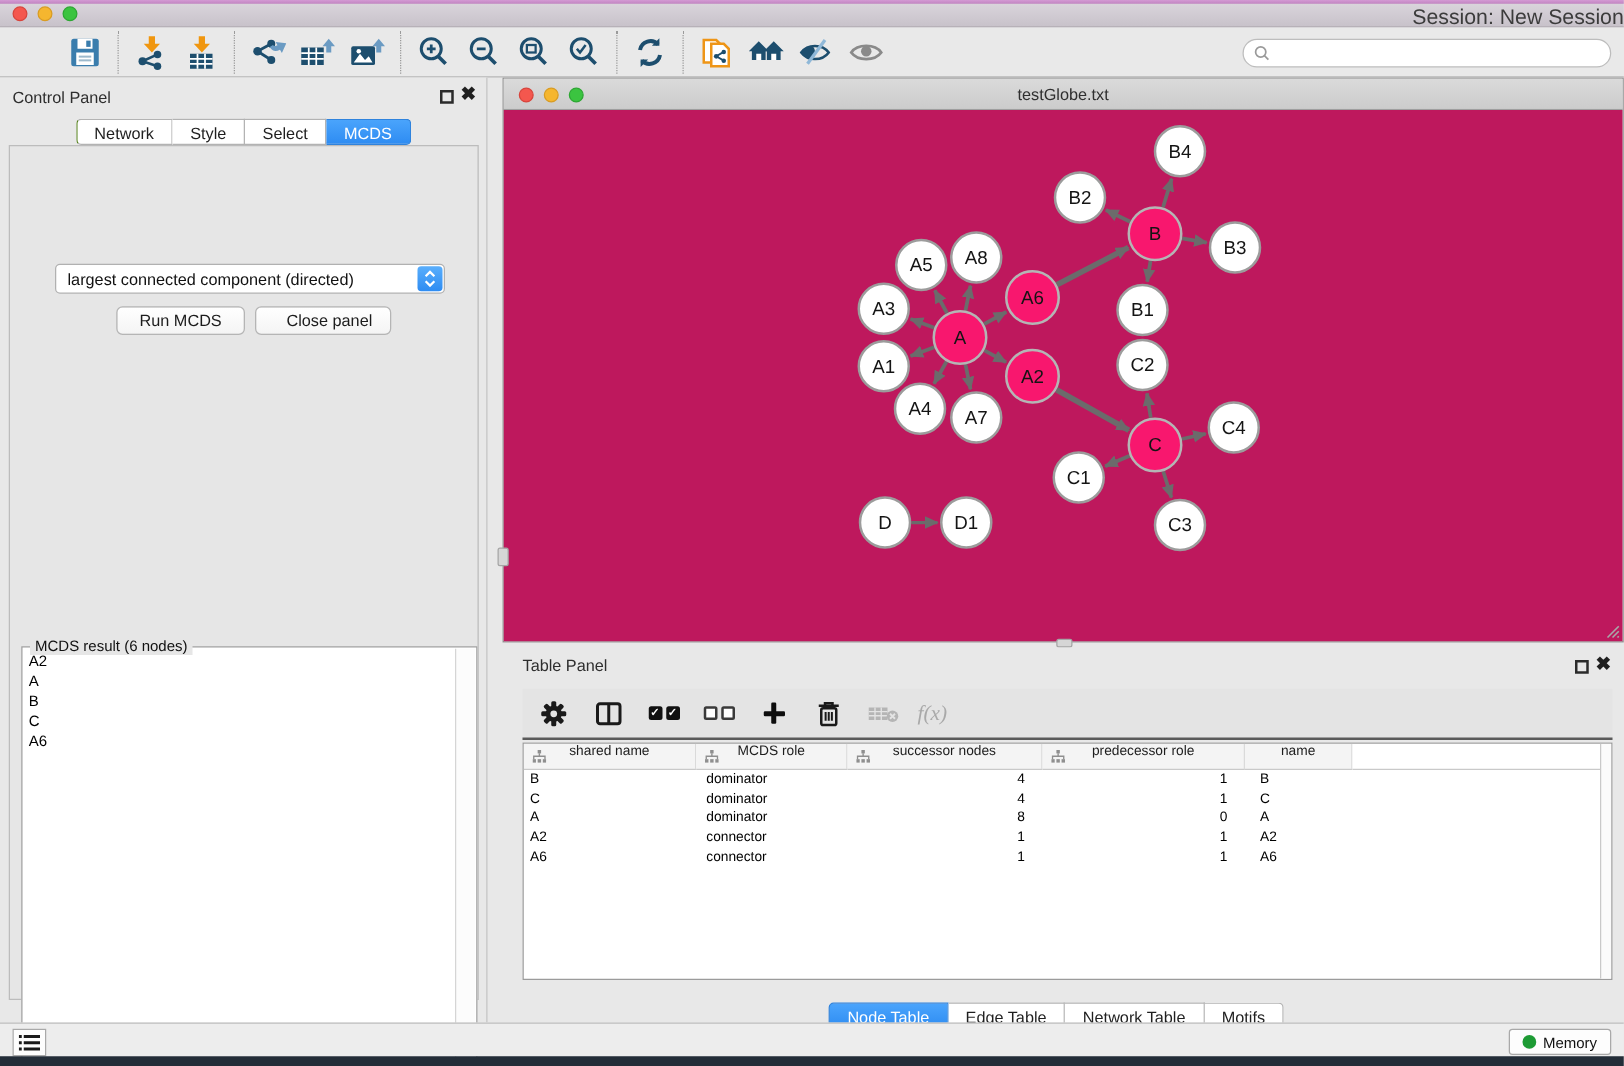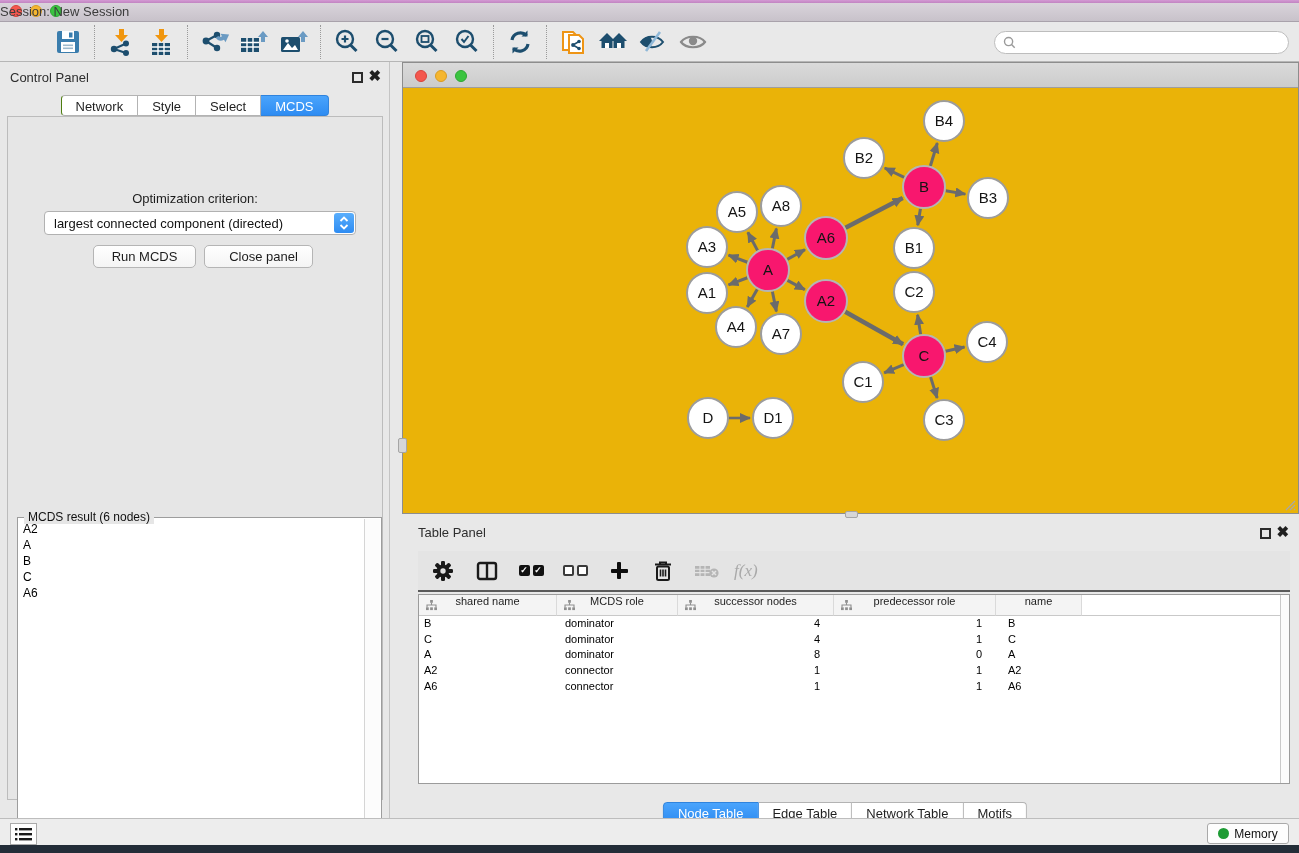--- a/index.html
+++ b/index.html
@@ -10,21 +10,21 @@
   
   .mac-titlebar { position:absolute; left:0; top:0; width:1299px; height:22px;
     background:linear-gradient(#dcd7de,#c8c2ca); border-bottom:1px solid #a9a2ab; }
   .mac-titlebar::before { content:""; position:absolute; left:0; top:0; right:0; height:3px;
     background:linear-gradient(#d49ad4,#c184c1); }
   .lights { position:absolute; left:10px; top:5px; display:flex; gap:8px; }
   .light { width:12px; height:12px; border-radius:50%; display:inline-block; }
   .light.red { background:#f4574e; border:1px solid #d8443c; }
   .light.yellow { background:#f5b62f; border:1px solid #d99c22; }
   .light.green { background:#3bc440; border:1px solid #2da733; }
-  .mac-title { position:absolute; left:0; right:0; top:4px; text-align:left; font-size:13px; color:#3c3c3c; }
+  .mac-title { position:absolute; left:0; right:0; top:4px; text-align:right; font-size:17px; color:#3c3c3c; }
 
   
   .toolbar { position:absolute; left:0; top:22px; width:1299px; height:40px; background:#e9e9e9;
     border-bottom:1px solid #b6b6b6; display:flex; align-items:center; padding:0 8px; }
   .tbtn { width:40px; height:38px; border:none; background:transparent; display:flex;
     align-items:center; justify-content:center; cursor:default; }
   .tbtn svg { display:block; }
   .vsep { width:1px; height:34px; border-left:1px dotted #9a9a9a; margin:0 6px; }
   .search { position:absolute; right:10px; top:9px; width:295px; height:23px; background:#fff;
     border:1px solid #bdbdbd; border-radius:12px; display:flex; align-items:center; padding:0 8px; }
@@ -68,21 +68,21 @@
   .result-list div { padding:1px 0 1px 4px; line-height:14px; }
   .result-scroll { position:absolute; right:1px; top:1px; bottom:1px; width:16px; background:#fcfcfc; border-left:1px solid #d5d5d5; }
 
   
   .net-window { position:absolute; left:402px; top:62px; width:897px; height:452px;
     border:1px solid #8d8d8d; background:#fff; }
   .net-titlebar { position:absolute; left:0; top:0; right:0; height:25px;
     background:linear-gradient(#dadada,#cccccc); border-bottom:1px solid #9e9e9e; }
   .net-titlebar .lights { left:12px; top:7px; }
   .net-title { position:absolute; left:0; right:0; top:5px; text-align:center; font-size:13px; color:#2f2f2f; }
-  .net-canvas { position:absolute; left:0; top:25px; right:0; bottom:0; background:#eab308; }
+  .net-canvas { position:absolute; left:0; top:25px; right:0; bottom:0; background:#be185d; }
   .resize-grip { position:absolute; right:2px; bottom:2px; width:13px; height:13px; }
   .left-grip { position:absolute; left:-5px; top:375px; width:9px; height:15px; background:#d6d6d6;
     border:1px solid #a5a5a5; border-radius:2px; }
   .h-grip { position:absolute; left:845px; top:511px; width:13px; height:7px; background:#d6d6d6;
     border:1px solid #a5a5a5; border-radius:2px; }
 
   
   .table-panel { position:absolute; left:391px; top:518px; width:908px; height:300px; background:#e8e8e8;padding-left:26px; }
   .tp-title { position:absolute; left:27px; top:7px; font-size:13px; color:#2e2e2e; }
   .tp-float { right:28px; } .tp-close { right:10px; }
@@ -283,21 +283,20 @@
       <span class="float-btn cp-float"></span>
       <span class="close-btn cp-close">✖</span>
     </div>
     <div class="seg-tabs cp-tabs" id="cp-tabs">
         <span class="seg">Network</span>
         <span class="seg">Style</span>
         <span class="seg">Select</span>
         <span class="seg selected">MCDS</span>
       </div>
     <div class="cp-content">
-      <div class="opt-label">Optimization criterion:</div>
       <div class="combo">
         <span>largest connected component (directed)</span>
         <span class="combo-step">
           <svg width="10" height="14" viewBox="0 0 10 14">
               <path d="M1.5 5L5 1.5 8.5 5" fill="none" stroke="#fff" stroke-width="1.8"></path>
               <path d="M1.5 9L5 12.5 8.5 9" fill="none" stroke="#fff" stroke-width="1.8"></path>
             </svg>
         </span>
       </div>
       <button class="btn run-btn">Run MCDS</button>
@@ -316,20 +315,21 @@
     </div>
   </div>
 
   <div class="net-window">
     <div class="net-titlebar">
       <div class="lights">
         <span class="light red"></span>
         <span class="light yellow"></span>
         <span class="light green"></span>
       </div>
+      <div class="net-title">testGlobe.txt</div>
     </div>
     <div class="net-canvas">
       <svg id="graph-svg" width="895" height="426">
         <defs>
           <marker id="arrowhead" markerUnits="userSpaceOnUse" markerWidth="13" markerHeight="11" refX="10" refY="5" orient="auto">
             <path d="M0 0L11 5L0 10z" fill="#6b6b6b"></path>
           </marker>
         </defs>
         <g id="edge-layer">
             <line x1="354.6297000338812" y1="162.5975032891971" x2="344.841677237306" y2="144.28442837947574" stroke="#6b6b6b" stroke-width="3" marker-end="url(#arrowhead)"></line>

